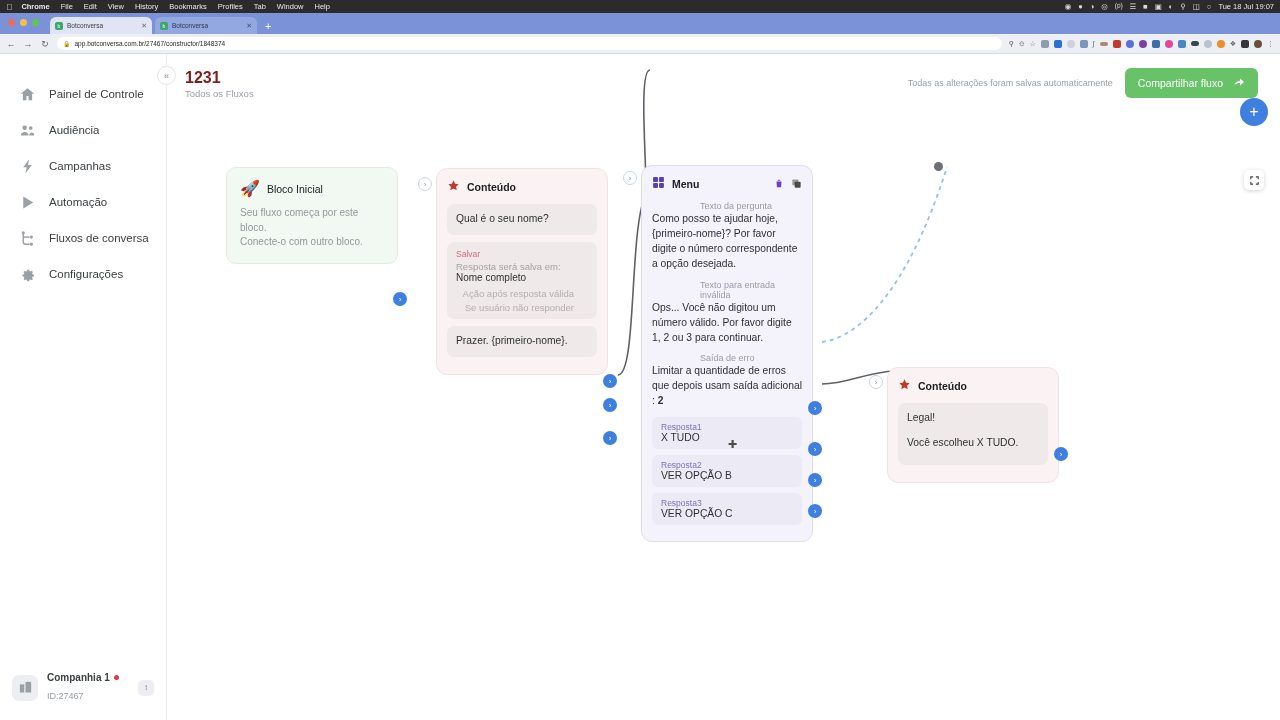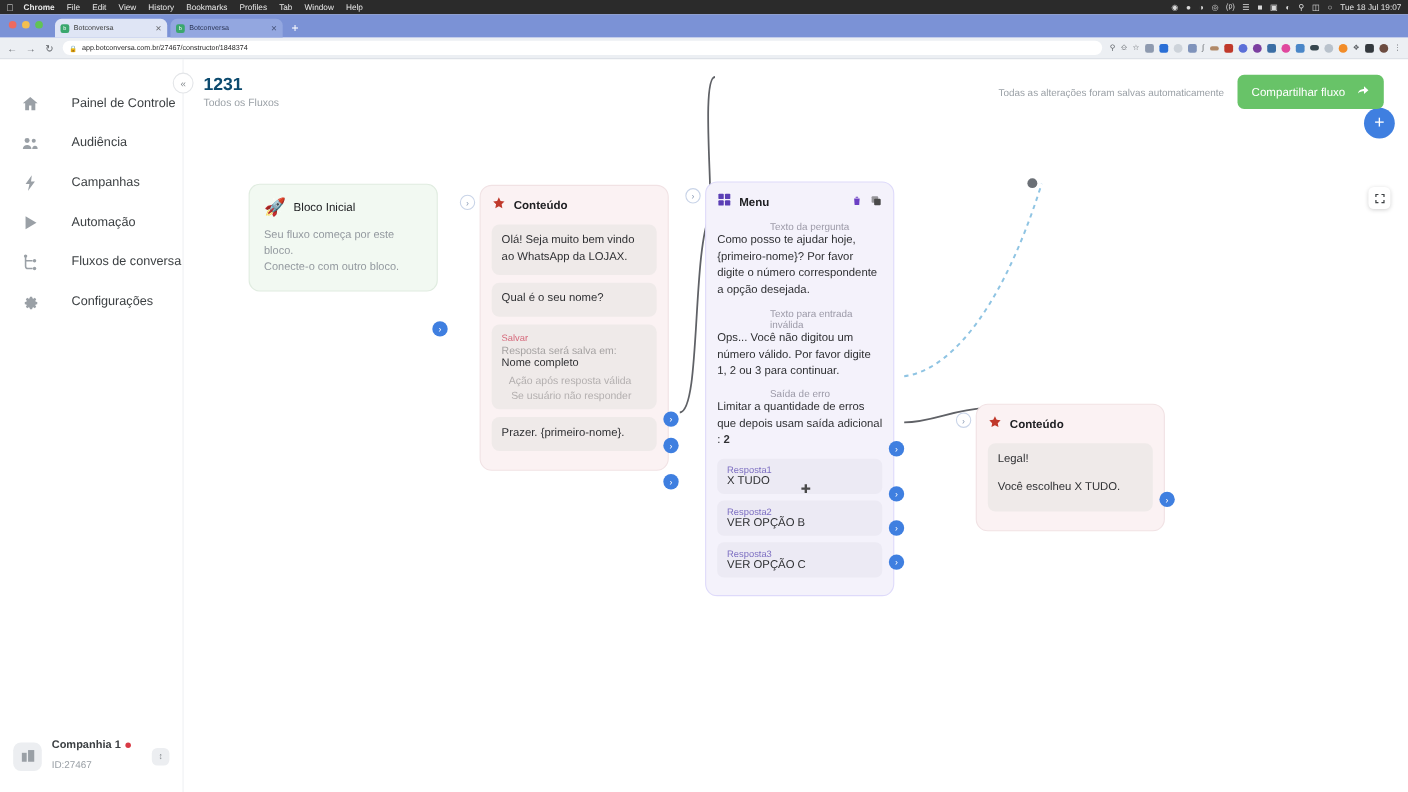--- a/index.html
+++ b/index.html
@@ -67,21 +67,21 @@
   
   .app { display: flex; height: 666px; position: relative; }
 
   
   .sidebar {
     width: 167px; background: #ffffff; border-right: 1px solid #eceef1;
     display: flex; flex-direction: column; position: relative; flex: none;
   }
   .nav { padding-top: 22px; flex: 1; }
   .nav-item {
-    display: flex; align-items: center; gap: 28px;
+    display: flex; align-items: center; gap: 12px;
     padding: 8px 0 8px 17px; cursor: pointer;
   }
   .nav-item .ic { width: 20px; height: 20px; display: flex; align-items: center; justify-content: center;
                   color: #9aa0a6; flex: none; }
   .nav-item .lbl { font-size: 11.5px; color: #3c4043; }
   .sidebar-footer {
     padding: 10px 12px 16px 12px; display: flex; align-items: center; gap: 9px;
   }
   .org-ic {
     width: 26px; height: 26px; border-radius: 7px; background: #eceef1;
@@ -100,21 +100,21 @@
     width: 19px; height: 19px; border-radius: 50%;
     background: #fff; border: 1px solid #e3e5e8;
     display: flex; align-items: center; justify-content: center;
     color: #80868b; font-size: 9px; z-index: 9;
   }
 
   
   .main { flex: 1; position: relative; background: #ffffff; overflow: hidden; }
   .page-header { display: flex; align-items: flex-start; padding: 14px 22px 0 18px; position: relative; z-index: 5; }
   .ph-left { line-height: 1.25; }
-  .ph-title { font-size: 16px; font-weight: bold; color: #0c4a6e; }
+  .ph-title { font-size: 16px; font-weight: bold; color: #7f1d1d; }
   .ph-sub { font-size: 9.5px; color: #9aa0a6; }
   .ph-right { margin-left: auto; display: flex; align-items: center; gap: 12px; }
   .saved-note { font-size: 9px; color: #9aa0a6; }
   .share-btn {
     background: #68c368; color: #fff; border: none; border-radius: 6px;
     padding: 8px 13px; font-size: 10.5px; display: flex; align-items: center; gap: 10px;
     font-family: "Liberation Sans", sans-serif; cursor: pointer;
   }
   .svg-layer { position: absolute; inset: 0; width: 100%; height: 100%; pointer-events: none; }
 
@@ -413,21 +413,20 @@
     <div class="node card content" style="left:269px; top:114px;">
       <div class="handle inlet" style="left:-19px; top:8px;">›</div>
       <div class="card-head">
         <span>
           <svg width="13" height="13" viewBox="0 0 24 24" fill="#c0392b">
               <path d="M12 2.5l2.9 6.1 6.6.9-4.8 4.7 1.2 6.6L12 17.6 6.1 20.8l1.2-6.6-4.8-4.7 6.6-.9z"></path>
             </svg>
         </span>
         <span class="t">Conteúdo</span>
       </div>
-      <div class="bubble">Olá! Seja muito bem vindo ao WhatsApp da LOJAX.</div>
       <div class="bubble">Qual é o seu nome?</div>
       <div class="save-box">
         <div class="save-lbl">Salvar</div>
         <div class="save-sub">Resposta será salva em:</div>
         <div class="save-val">Nome completo</div>
         <div class="save-row">Ação após resposta válida</div>
         <div class="save-row">Se usuário não responder</div>
       </div>
       <div class="bubble">Prazer. {primeiro-nome}.</div>
       <div class="handle" style="left:166px; top:205px;">›</div>

